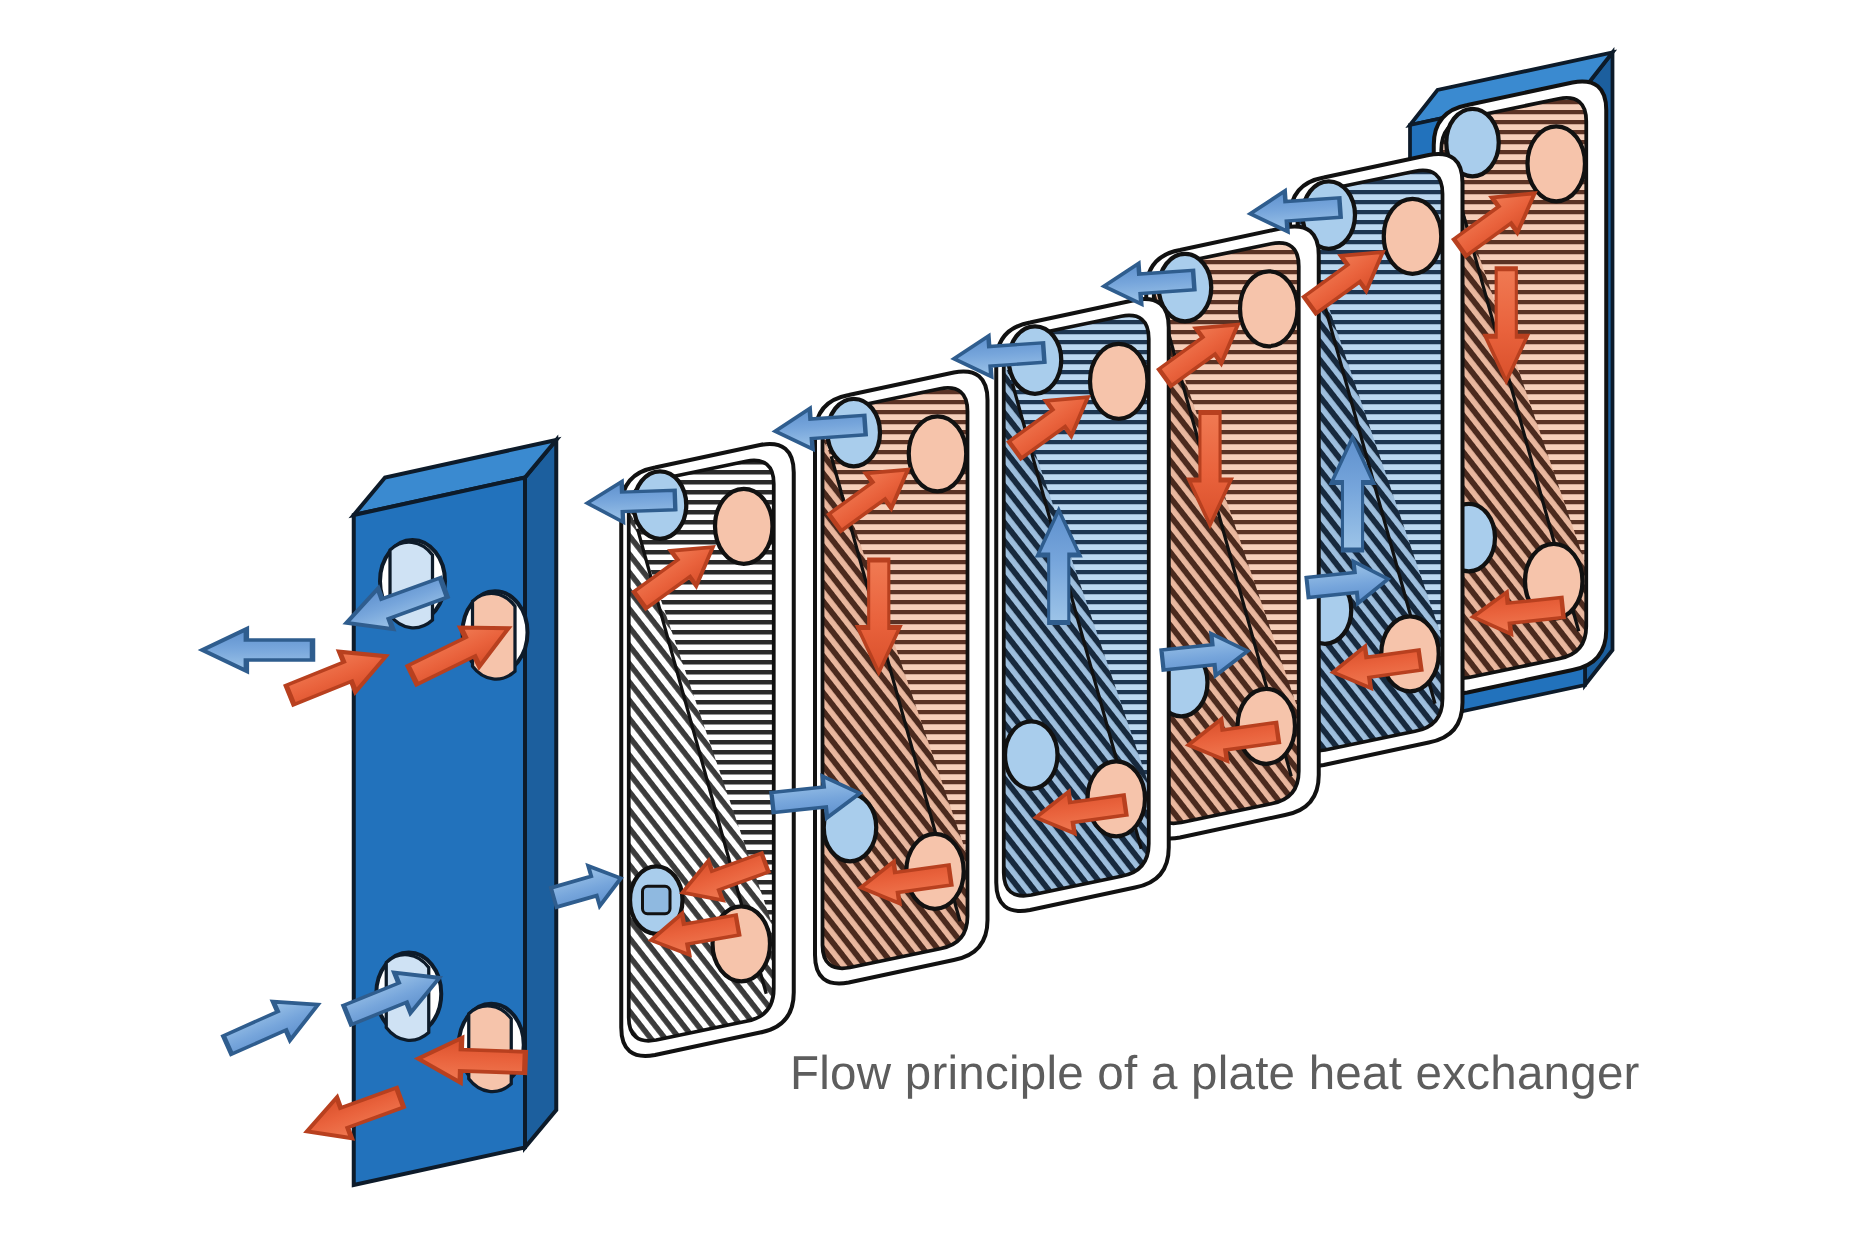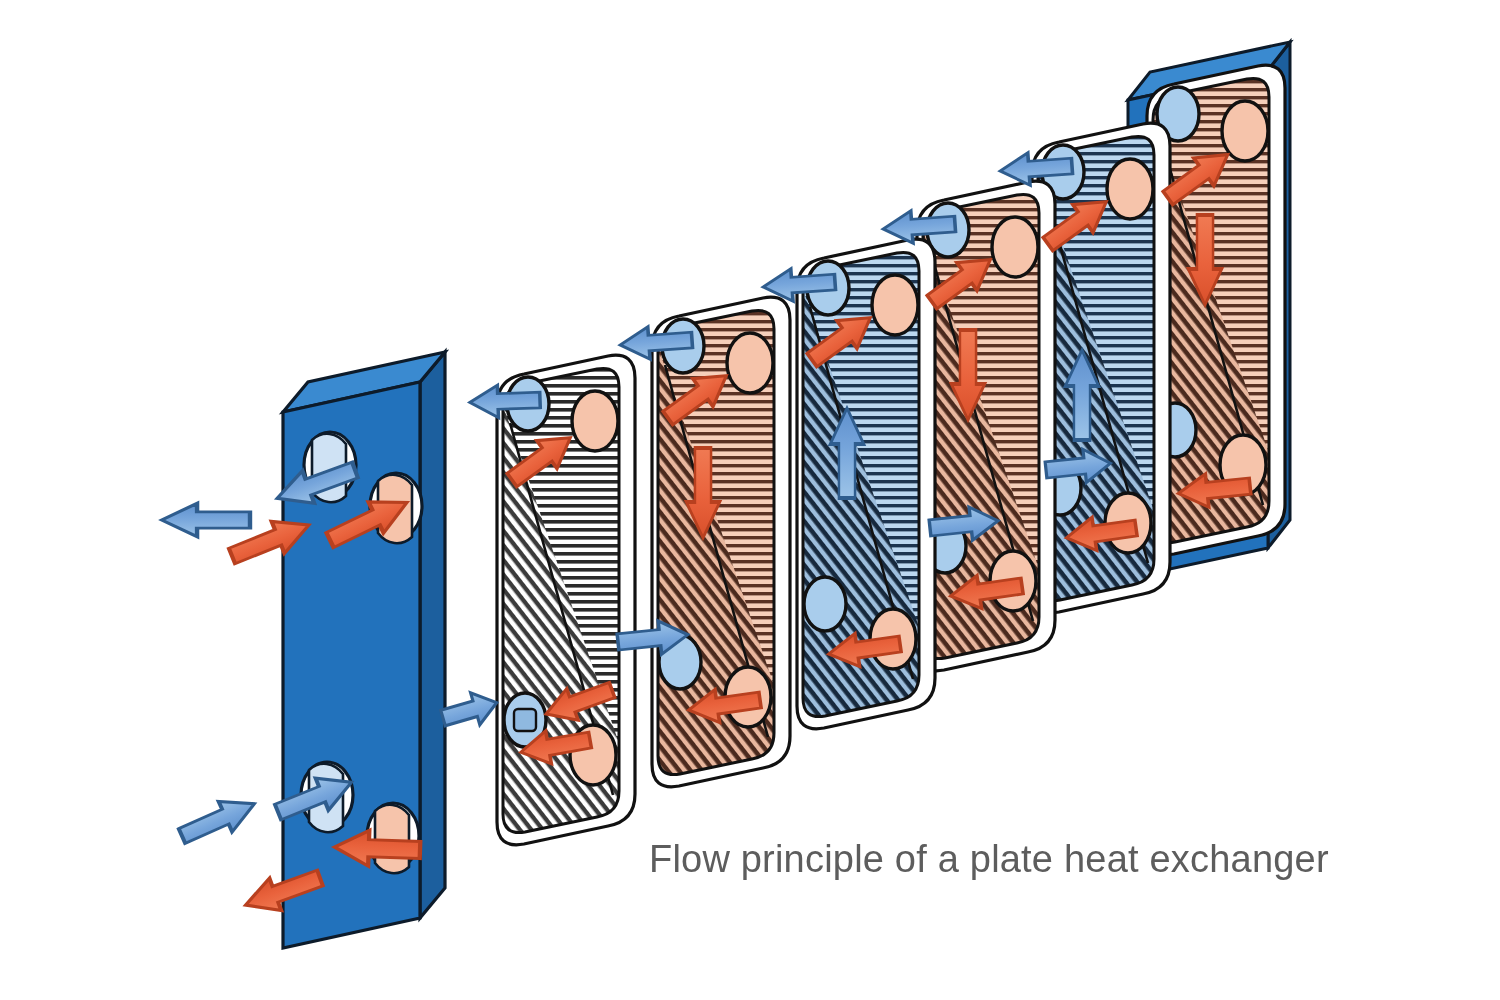--- a/index.html
+++ b/index.html
@@ -8,21 +8,20 @@
   svg{display:block;}
   .caption{
     position:absolute;
     font-family:"Liberation Sans","DejaVu Sans",sans-serif;
     font-size:38px;
     font-weight:400;
     letter-spacing:0.2px;
     color:#5d5d5d;
     white-space:nowrap;
     user-select:none;
-    margin-left:17px;
   }
 </style>
 </head>
 <body>
 
 <div id="stage" style="width: 1500px; height: 1000px; background: rgb(255, 255, 255);">
 
   <svg id="scene" width="1500" height="1000" viewBox="0 0 1500 1000">
     <defs>
 

